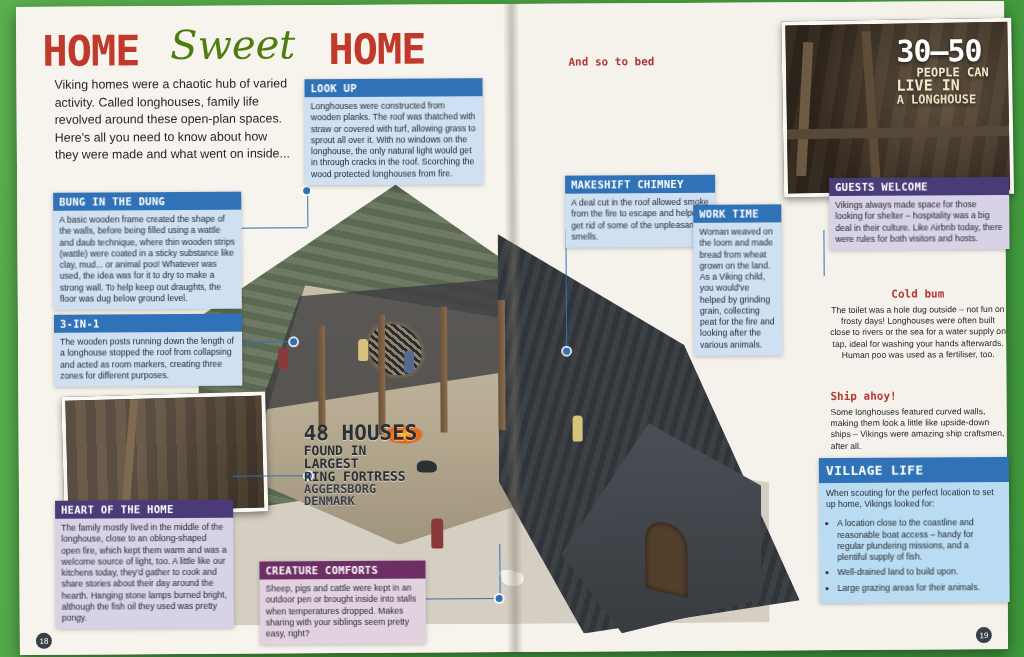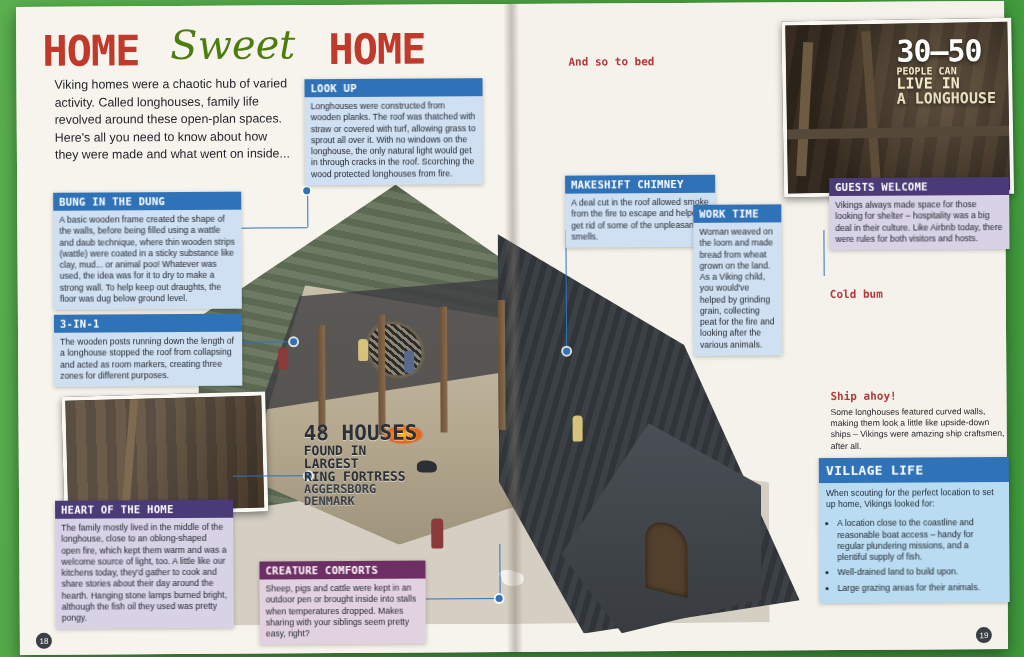--- a/index.html
+++ b/index.html
@@ -266,23 +266,23 @@
     position: absolute;
     z-index: 28;
     color: #fff;
     font-family: "DejaVu Sans Mono", monospace;
     font-weight: bold;
     line-height: 1.0;
     text-shadow: 0 2px 4px rgba(0,0,0,.55);
   }
   #stat-3050 { left: 880px; top: 35px; width: 110px; text-align: left; }
   #stat-3050 .n { font-size: 30px; display: block; letter-spacing: -1px; }
-  #stat-3050 .l1 { font-size: 10px; display: block; color: #f2e9c8; }
+  #stat-3050 .l1 { font-size: 12px; display: block; color: #f2e9c8; margin-left: 20px; }
   #stat-3050 .l2 { font-size: 15px; display: block; color: #f2e9c8; }
-  #stat-3050 .l3 { font-size: 15px; display: block; color: #e8dfc0; }
+  #stat-3050 .l3 { font-size: 12px; display: block; color: #e8dfc0; }
 
   #stat-48 {
     left: 285px; top: 418px;
     color: #2b2f36;
     text-shadow: 0 1px 0 rgba(255,255,255,.5);
     z-index: 30;
   }
   #stat-48 .n { font-size: 21px; display: block; }
   #stat-48 .l { font-size: 13px; display: block; }
   #stat-48 .s { font-size: 12px; display: block; color: #3b4049; }
@@ -401,22 +401,23 @@
     <div class="box purple torn" id="box-guests" style="left:812px; top:176px; width:180px;">
       <span class="hdr">GUESTS WELCOME</span>
       <div class="body">Vikings always made space for those looking for shelter – hospitality was a big deal in their culture. Like Airbnb today, there were rules for both visitors and hosts.</div>
     </div>
 
     <div class="chunk" id="chunk-bed" style="left:552px; top:52px; width:100px;">
       <span class="ch-title">And so to bed</span>
     </div>
 
 
-    <div class="chunk" id="chunk-cold" style="left:812px; top:286px; width:176px;">
+    <div class="chunk" id="chunk-cold" style="left:812px; top:286px; width:176px;text-align:center;">
       <span class="ch-title">Cold bum</span>
+      <span>The toilet was a hole dug outside – not fun on frosty days! Longhouses were often built close to rivers or the sea for a water supply on tap, ideal for washing your hands afterwards. Human poo was used as a fertiliser, too.</span>
     </div>
 
     <div class="chunk" id="chunk-ship" style="left:812px; top:388px; width:176px;">
       <span class="ch-title">Ship ahoy!</span>
       <span>Some longhouses featured curved walls, making them look a little like upside-down ships – Vikings were amazing ship craftsmen, after all.</span>
     </div>
 
     <div class="box lightblue torn" id="village" style="left:800px; top:456px; width:190px;">
       <span class="hdr">VILLAGE LIFE</span>
       <div class="sub">When scouting for the perfect location to set up home, Vikings looked for:</div>

